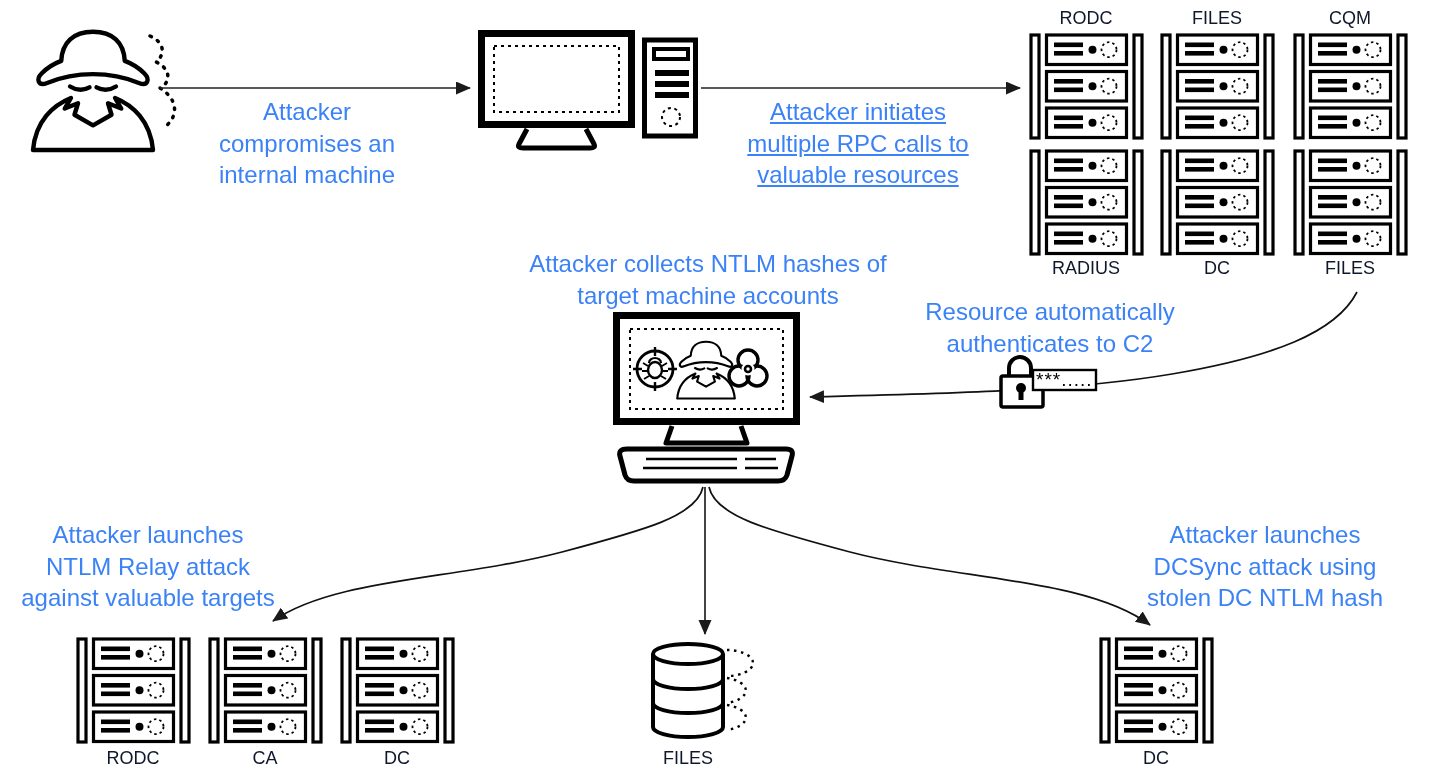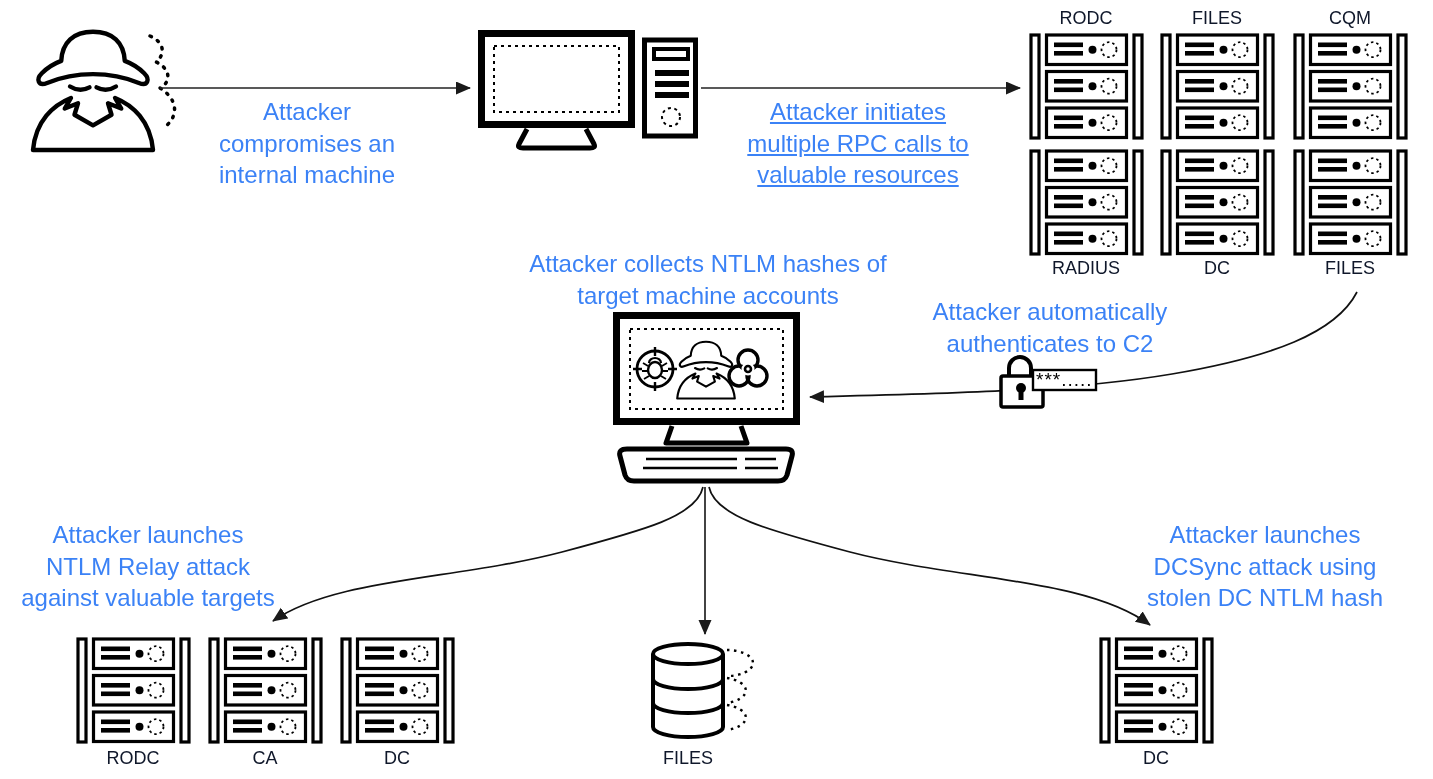--- a/index.html
+++ b/index.html
@@ -137,21 +137,21 @@
   </svg>
 
   <div class="caption" style="left:147px;top:96px;width:320px;">Attacker
 compromises an
 internal machine</div>
   <div class="caption" style="left:698px;top:96px;width:320px;text-decoration:underline;">Attacker initiates
 multiple RPC calls to
 valuable resources</div>
   <div class="caption" style="left:488px;top:248px;width:440px;">Attacker collects NTLM hashes of
 target machine accounts</div>
-  <div class="caption" style="left:890px;top:296px;width:320px;">Attacker automatically
+  <div class="caption" style="left:890px;top:296px;width:320px;">Resource automatically
 authenticates to C2</div>
   <div class="caption" style="left:-12px;top:519px;width:320px;">Attacker launches
 NTLM Relay attack
 against valuable targets</div>
   <div class="caption" style="left:1105px;top:519px;width:320px;">Attacker launches
 DCSync attack using
 stolen DC NTLM hash</div>
 
   <div class="rack-label" style="left:1026px;top:8px;">RODC</div>
   <div class="rack-label" style="left:1157px;top:8px;">FILES</div>

